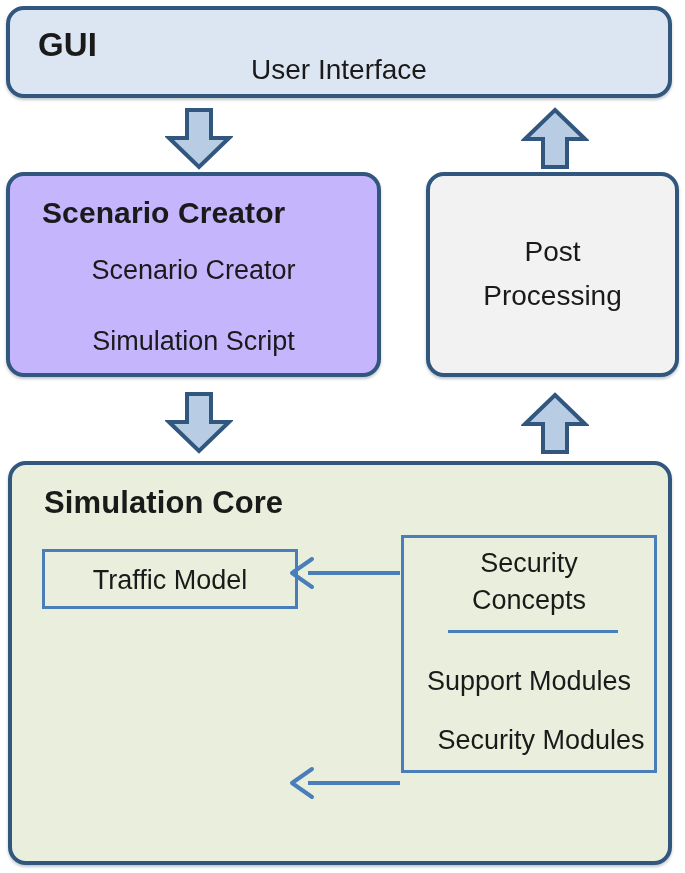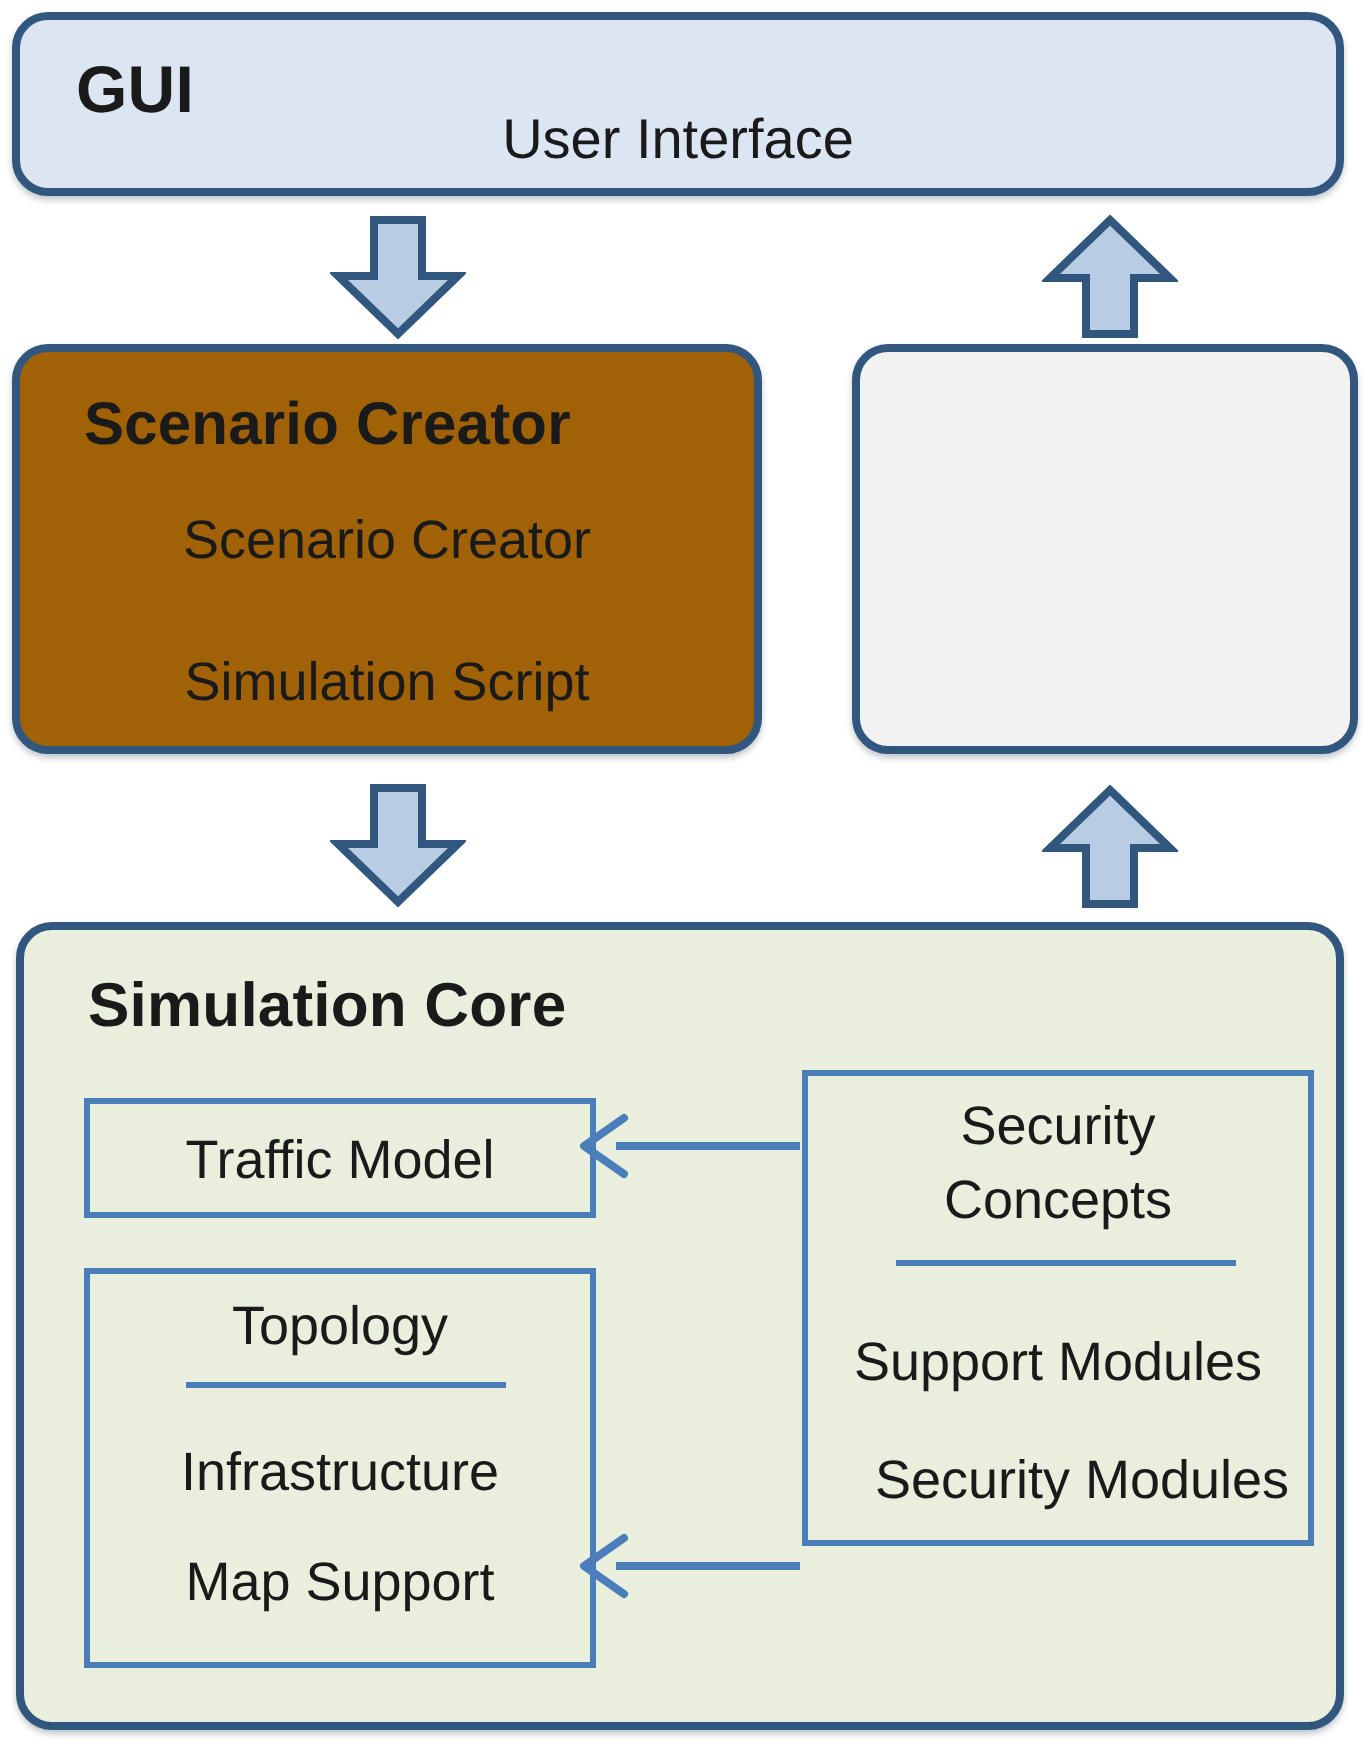--- a/index.html
+++ b/index.html
@@ -21,21 +21,21 @@
 
   
   .obox {
     position: absolute;
     box-sizing: border-box;
     border: 4px solid #31577F;
     border-radius: 18px;
     box-shadow: 0 2px 3px rgba(120,130,140,0.45);
   }
   .obox.blue   { background: #DCE6F2; }
-  .obox.peach  { background: #a16207; }
+  .obox.peach  { background: #c4b5fd; }
   .obox.gray   { background: #F2F2F2; }
   .obox.green  { background: #E9EFDC; }
 
   
   .corner-title {
     position: absolute;
     font-weight: bold;
     color: #1a1a1a;
     letter-spacing: 0.1px;
     white-space: nowrap;
@@ -137,20 +137,22 @@
     </svg>
   </div>
 
   <div class="obox peach" id="scenario-box">
     <div class="corner-title" id="sc-title">Scenario Creator</div>
     <div class="ctr-text" id="sc-item-0">Scenario Creator</div>
     <div class="ctr-text" id="sc-item-1">Simulation Script</div>
   </div>
 
   <div class="obox gray" id="post-box">
+    <div class="ctr-text" id="pp-line-0">Post</div>
+    <div class="ctr-text" id="pp-line-1">Processing</div>
   </div>
 
   <div class="block-arrow" id="arrow-scenario-to-core">
     <svg width="68" height="62" viewBox="0 0 68 62">
       <polygon points="22,2 46,2 46,30 64,30 34,59 4,30 22,30" fill="#B8CCE4" stroke="#31577F" stroke-width="4" stroke-linejoin="miter"></polygon>
     </svg>
   </div>
 
   <div class="block-arrow" id="arrow-core-to-post">
     <svg width="68" height="63" viewBox="0 0 68 63">
@@ -158,26 +160,20 @@
     </svg>
   </div>
 
   <div class="obox green" id="core-box">
     <div class="corner-title" id="core-title">Simulation Core</div>
 
     <div class="ibox" id="traffic-box">
       <div class="ib-title" id="tm-label">Traffic Model</div>
     </div>
 
-    <div class="ibox" id="topology-box">
-      <div class="ib-title" id="topo-title">Topology</div>
-      <div class="ib-rule" id="topo-rule"></div>
-      <div class="ib-title" id="topo-item-0">Infrastructure</div>
-      <div class="ib-title" id="topo-item-1">Map Support</div>
-    </div>
 
     <div class="ibox" id="security-box">
       <div class="ib-title" id="sec-title-0">Security</div>
       <div class="ib-title" id="sec-title-1">Concepts</div>
       <div class="ib-rule" id="sec-rule"></div>
       <div class="ib-title" id="sec-item-0">Support Modules</div>
       <div class="ib-title" id="sec-item-1">Security Modules</div>
     </div>
   </div>
 

